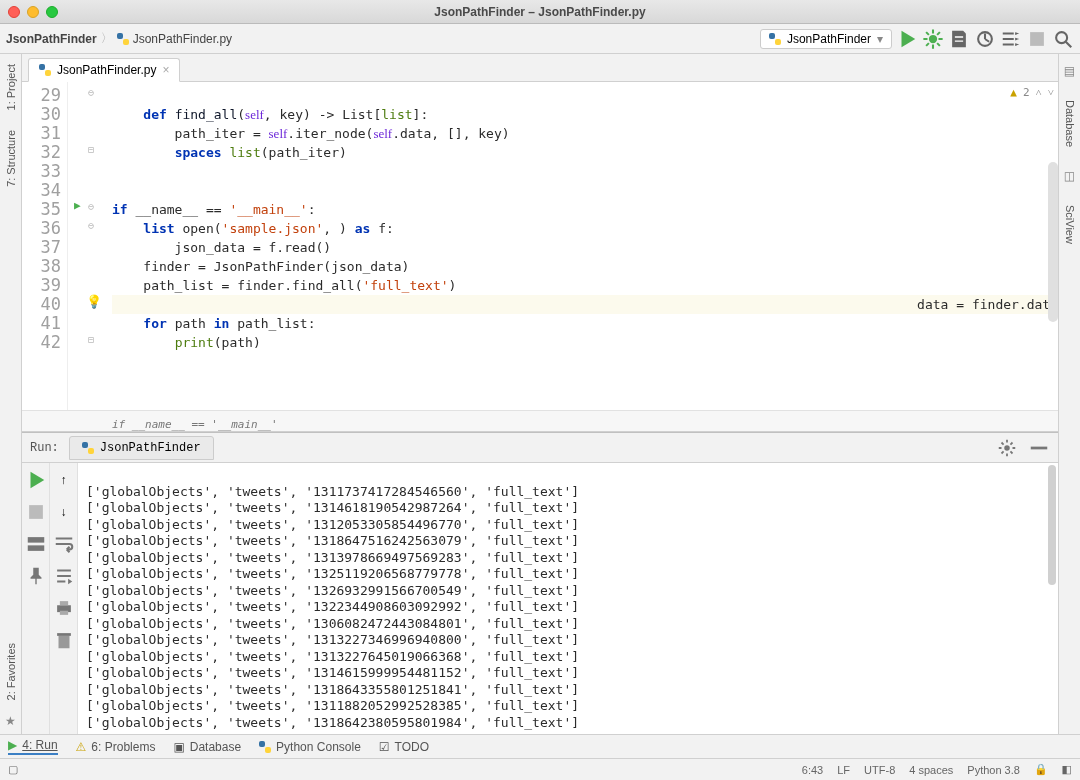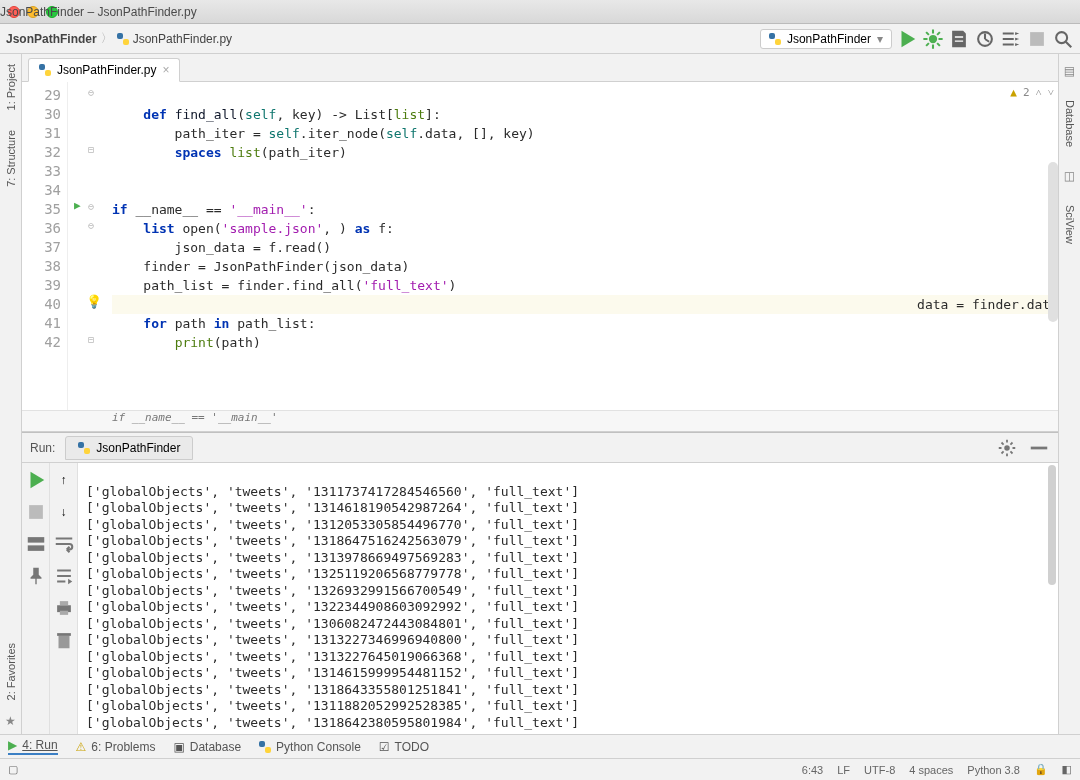--- a/index.html
+++ b/index.html
@@ -5,64 +5,64 @@
 * { margin: 0; padding: 0; box-sizing: border-box; }
 body { font-family: -apple-system, "Helvetica Neue", Arial, sans-serif; font-size: 12px; background: #f2f2f2; overflow: hidden; width: 1080px; height: 780px; }
 .mono { font-family: "Menlo", "Monaco", "Consolas", monospace; }
 
 .titlebar { height: 24px; background: linear-gradient(#e8e8e8,#d8d8d8); display:flex; align-items:center; padding:0 8px; border-bottom:1px solid #bbb; position:relative;}
 .traffic { display:flex; gap:7px;}
 .traffic span { width:12px; height:12px; border-radius:50%; display:inline-block;}
 .tr-red{background:#ff5f57;border:1px solid #e24238;}
 .tr-yel{background:#febc2e;border:1px solid #d9a326;}
 .tr-grn{background:#28c840;border:1px solid #1dad2c;}
-.titlebar .title{position:absolute; left:0; right:0; text-align:left; color:#4a4a4a; font-size:12px;}
+.titlebar .title{position:absolute; left:0; right:0; text-align:center; color:#4a4a4a; font-size:12px;font-weight:bold;}
 
 .navbar { height:30px; background:#f2f2f2; border-bottom:1px solid #d0d0d0; display:flex; align-items:center; justify-content:space-between; padding:0 6px;}
 .navbar .crumbs{display:flex; align-items:center; gap:4px; color:#444;}
 .crumb-sep{color:#aaa;}
 .navbar .actions{display:flex; align-items:center; gap:4px;}
 .runconfig{display:flex;align-items:center;gap:6px; border:1px solid #ccc;border-radius:3px;padding:2px 8px;background:#fff;}
 .btn-ico{cursor:pointer;width:22px;height:22px;display:flex;align-items:center;justify-content:center;border-radius:3px;}
 
 .main-row{display:flex;height:calc(100% - 24px - 30px - 24px - 22px);}
 .left-gutter{width:22px;background:#f2f2f2;border-right:1px solid #d0d0d0;display:flex;flex-direction:column;align-items:center;padding-top:4px;gap:8px;}
 .vtab{writing-mode:vertical-rl; transform:rotate(180deg); font-size:11px; color:#555; padding:6px 2px; cursor:pointer;}
 .right-gutter{width:22px;background:#f2f2f2;border-left:1px solid #d0d0d0;display:flex;flex-direction:column;align-items:center;padding-top:10px;gap:16px;}
 .rvtab{writing-mode:vertical-rl; font-size:11px; color:#555; padding:6px 2px; cursor:pointer;}
 
 .center-col{flex:1;display:flex;flex-direction:column;min-width:0;}
 .tabbar{height:28px;background:#f2f2f2;border-bottom:1px solid #d0d0d0;display:flex;align-items:flex-end;}
 .file-tab{display:flex;align-items:center;gap:6px;background:#fff;border:1px solid #d0d0d0;border-bottom:1px solid #fff;padding:4px 10px;margin-left:6px;margin-bottom:-1px;border-radius:3px 3px 0 0;font-size:12px;}
 .tab-close{color:#aaa;cursor:pointer;}
 
 .editor-wrap{flex:1;display:flex;background:#fff;min-height:0;position:relative;}
-.lineno{width:46px;text-align:right;padding:4px 6px 4px 0;color:#a0a0a0;font-size:14px;line-height:19px;background:#fff;border-right:1px solid #eee;user-select:none;}
+.lineno{width:46px;text-align:right;padding:4px 6px 4px 0;color:#a0a0a0;font-size:17px;line-height:19px;background:#fff;border-right:1px solid #eee;user-select:none;}
 .gut2{width:40px;background:#fff;position:relative;}
 .gut2 .run-mark{position:absolute;left:6px;color:#4caf50;font-size:11px;}
 .gut2 .bulb{position:absolute;left:18px;color:#f4b400;font-size:13px;}
 .gut2 .fold{position:absolute;left:20px;color:#bbb;font-size:10px;}
 .code{flex:1;padding:4px 0 4px 4px;font-size:13px;line-height:19px;white-space:pre;overflow:hidden;color:#2b2b2b;}
 .code .kw{color:#0033b3;font-weight:600;}
 .code .fn{color:#0f172a;}
-.code .self{color:#0f766e;}
-.code .str{color:#a21caf;text-align:center;}
+.code .self{color:#6d28d9;font-family:Liberation Serif, serif;}
+.code .str{color:#c2410c;text-align:center;}
 .code .par{color:#2b2b2b;}
 .code .builtin{color:#4d7c0f;}
 .code .line-hl{background:#fcfaed;display:inline-block;width:100%;text-align:right;}
 .editor-ov{position:absolute;right:4px;top:4px;display:flex;align-items:center;gap:6px;color:#888;font-size:11px;}
 .warn-ico{color:#c9a100;}
 .err-strip{position:absolute;right:0;top:0;bottom:0;width:10px;}
 .err-strip .m{position:absolute;right:1px;width:8px;height:2px;}
 .mini-scroll{position:absolute;right:0;top:80px;width:10px;height:160px;background:#e0e0e0;border-radius:5px;}
 
-.breadcrumb-bar{height:22px;background:#f7f7f7;border-top:1px solid #e2e2e2;border-bottom:1px solid #d0d0d0;padding-left:90px;display:flex;align-items:flex-start;font-size:11px;color:#777;font-style:italic;}
+.breadcrumb-bar{height:22px;background:#f7f7f7;border-top:1px solid #e2e2e2;border-bottom:1px solid #d0d0d0;padding-left:90px;display:flex;align-items:flex-end;font-size:11px;color:#777;font-style:italic;}
 
 .run-panel{height:302px;display:flex;flex-direction:column;border-top:1px solid #c0c0c0;}
-.run-head{height:30px;background:#f2f2f2;border-bottom:1px solid #d0d0d0;display:flex;align-items:center;padding:0 8px;gap:10px;}
+.run-head{height:30px;background:#f2f2f2;border-bottom:1px solid #d0d0d0;display:flex;align-items:center;padding:0 8px;gap:10px;font-family:Liberation Mono, monospace;}
 .run-head .lbl{color:#555;}
 .run-tab{display:flex;align-items:center;gap:6px;background:#eaeaea;padding:4px 12px;border:1px solid #ccc;border-radius:3px 3px 0 0;}
 .run-head .spacer{flex:1;}
 .run-body{flex:1;display:flex;background:#fff;min-height:0;}
 .run-tools{width:28px;background:#f2f2f2;border-right:1px solid #e0e0e0;display:flex;flex-direction:column;align-items:center;padding-top:6px;gap:10px;}
 .run-tools2{width:28px;background:#f2f2f2;border-right:1px solid #e0e0e0;display:flex;flex-direction:column;align-items:center;padding-top:6px;gap:10px;}
 .console{flex:1;padding:4px 8px;font-size:13px;line-height:16.5px;overflow:hidden;white-space:pre;color:#2b2b2b;position:relative;}
 .console .cmd{color:#2b2b2b;}
 .console-scroll{position:absolute;right:2px;top:2px;width:8px;height:120px;background:#d0d0d0;border-radius:4px;}
 

